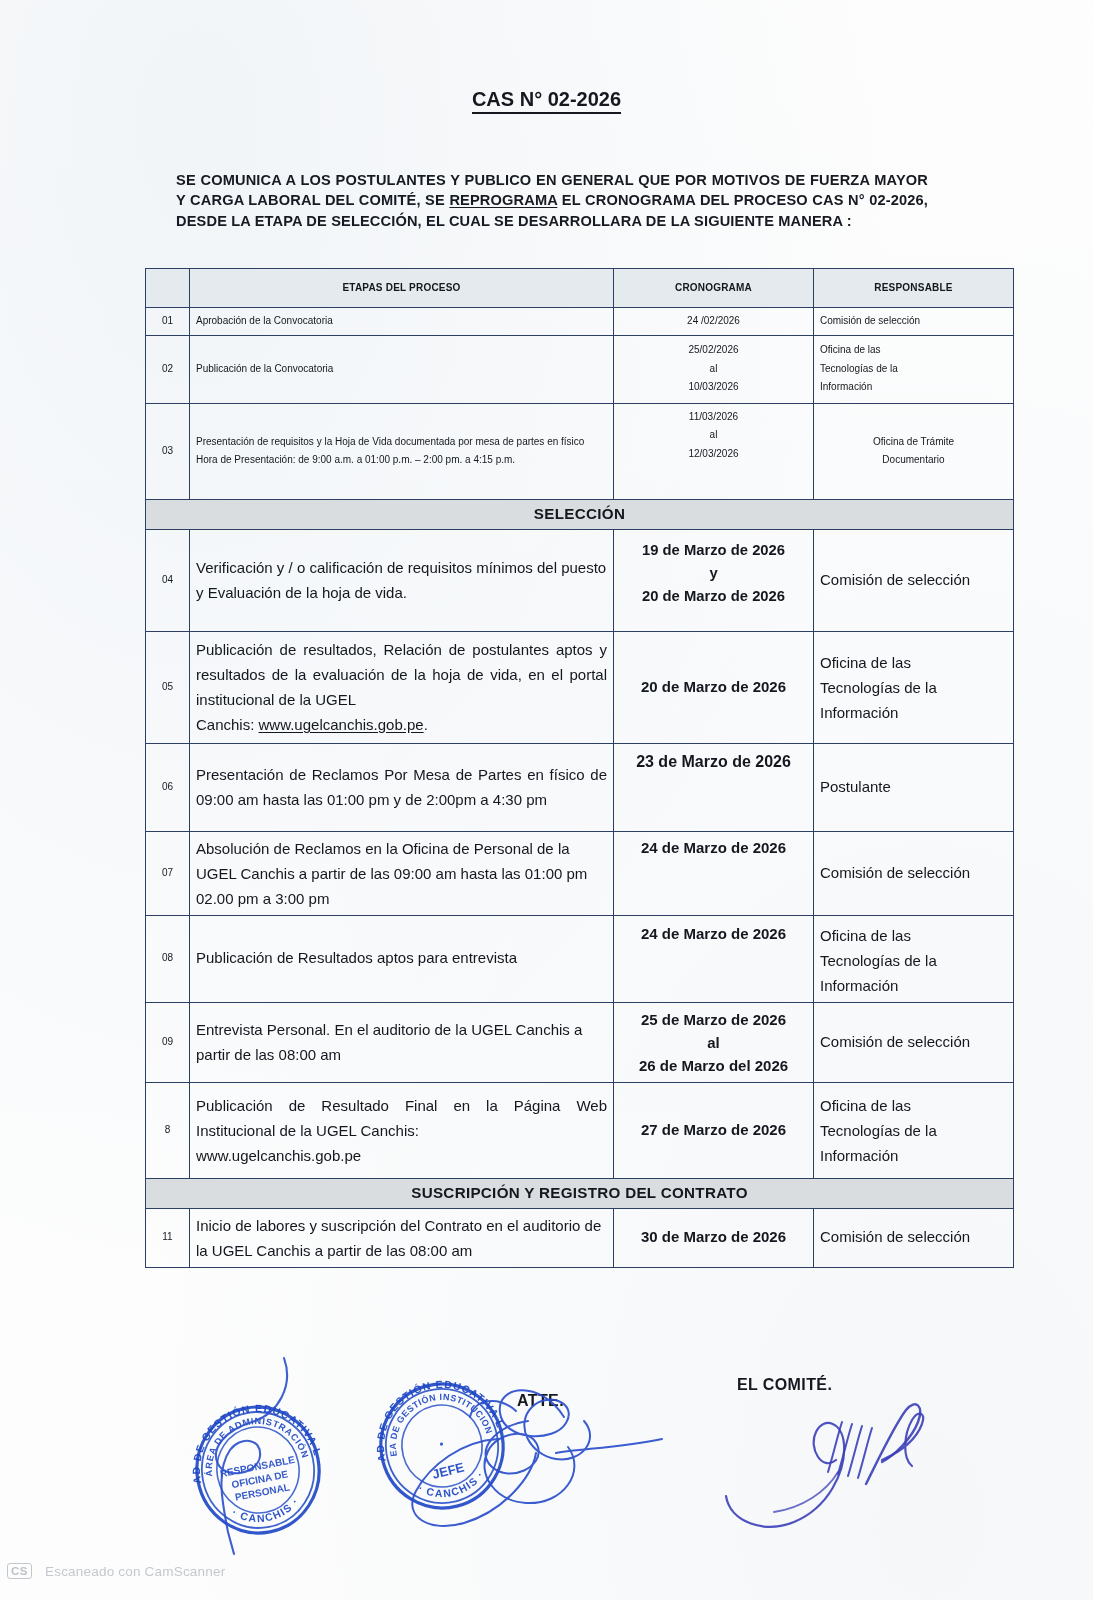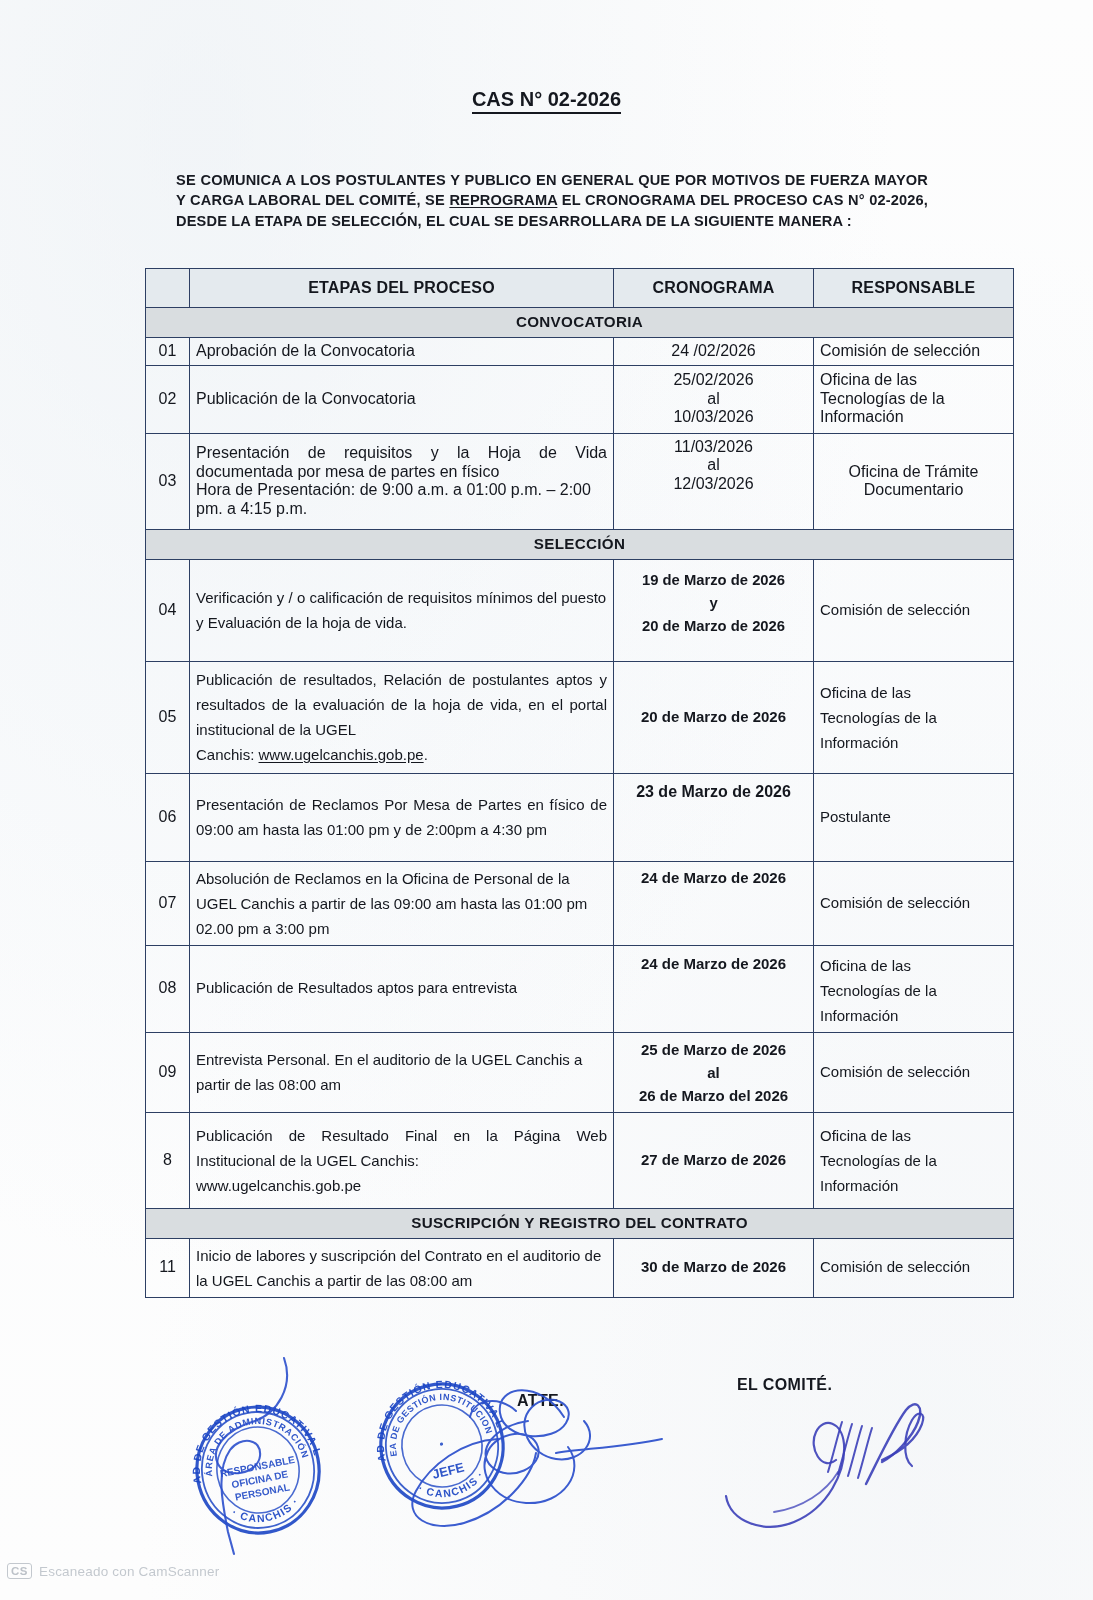--- a/index.html
+++ b/index.html
@@ -85,21 +85,21 @@
   table.cronograma {
     border-collapse: collapse;
     width: 868px;
     table-layout: fixed;
     color: #14171e;
   }
   table.cronograma td, table.cronograma th {
     border: 1.3px solid #2d3f63;
     padding: 4px 6px;
     vertical-align: middle;
-    font-size: 16px;
+    font-size: 10px;
     line-height: 18.5px;
   }
   col.c-num   { width: 44px;  }
   col.c-etapa { width: 424px; }
   col.c-crono { width: 200px; }
   col.c-resp  { width: 200px; }
 
   thead th {
     background: #e4eaee;
     text-align: center;
@@ -163,21 +163,21 @@
 
   .sig-svg { position: absolute; }
 
   
   .camscanner {
     position: absolute;
     left: 7px;
     top: 1563px;
     display: flex;
     align-items: center;
-    gap: 7px;
+    gap: 13px;
     opacity: .58;
   }
   .cs-badge {
     border: 1.6px solid #9aa3ad;
     border-radius: 3px;
     font-size: 11.5px;
     font-weight: bold;
     color: #8e97a2;
     padding: 1px 3px;
     letter-spacing: .5px;
@@ -211,23 +211,20 @@
       <thead>
         <tr>
           <th class="blank"></th>
           <th>ETAPAS DEL PROCESO</th>
           <th>CRONOGRAMA</th>
           <th>RESPONSABLE</th>
         </tr>
       </thead>
       <tbody>
 
-        <tr class="section-row">
-          <td colspan="4">CONVOCATORIA</td>
-        </tr>
 
         <tr>
           <td class="num mid">01</td>
           <td class="etapa">Aprobación de la Convocatoria</td>
           <td class="crono">24 /02/2026</td>
           <td class="resp">Comisión de selección</td>
         </tr>
 
         <tr style="height:68px">
           <td class="num mid">02</td>

